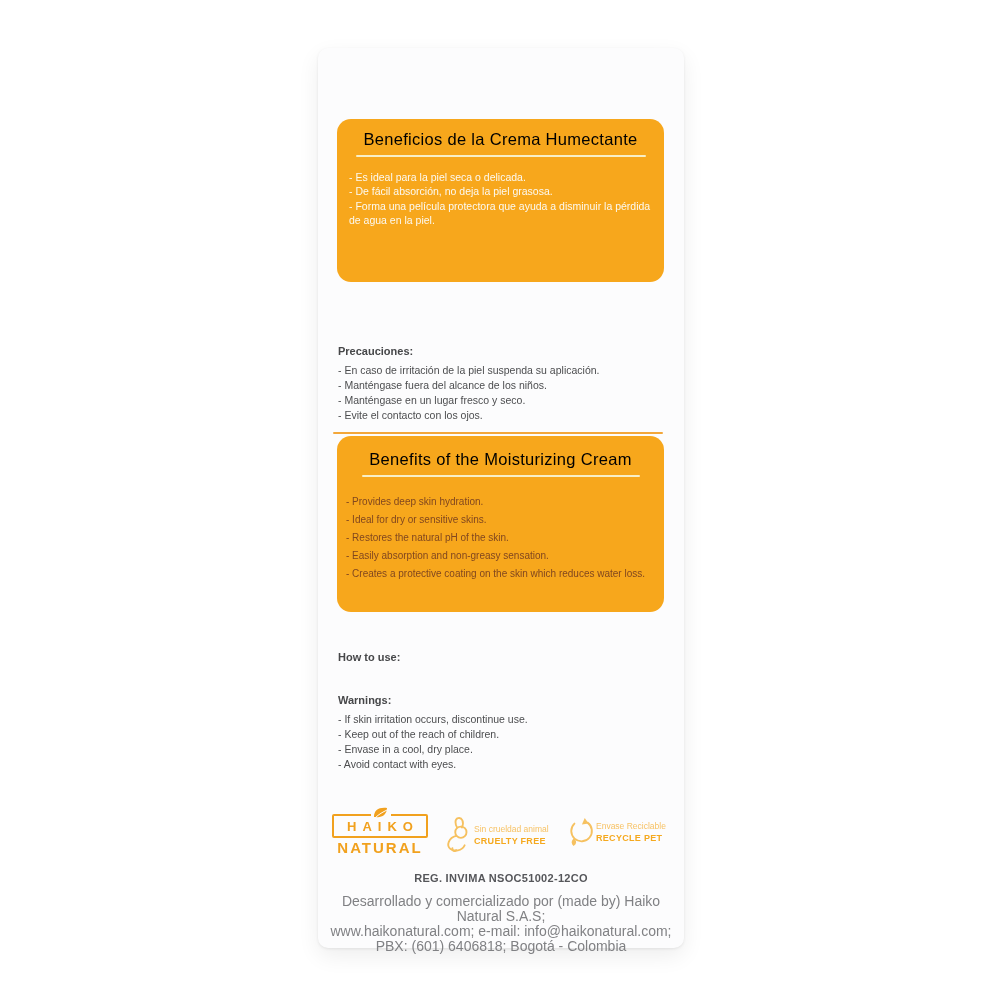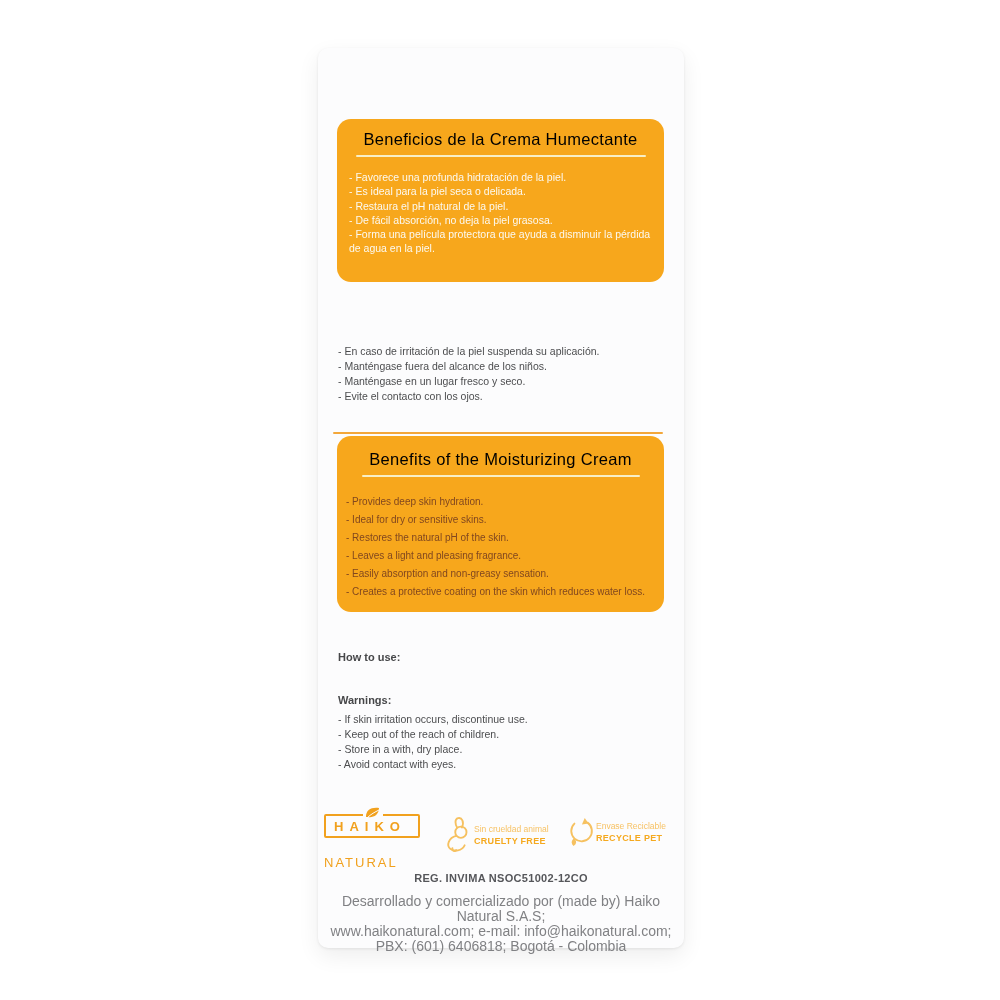--- a/index.html
+++ b/index.html
@@ -34,86 +34,84 @@
   .obox.en .obox-bullets div{white-space:nowrap;}
   
   .tsec{position:absolute;left:20px;width:332px;color:#4C4D4F;font-size:10.5px;line-height:15px;}
   .tsec .hd{font-weight:bold;font-size:11px;margin-bottom:4px;color:#464749;}
   .sec-usage-es{top:250px;}
   .sec-prec-es{top:296px;}
   .sec-howto{top:602px;}
   .sec-warn{top:645px;}
   .divider{position:absolute;left:15px;top:384px;width:330px;height:2px;background:#F3A73A;border-radius:1px;}
   
-  .brand{position:absolute;left:6px;top:760px;width:96px;color:#F1A11E;}
+  .brand{position:absolute;left:14px;top:760px;width:96px;text-align:center;color:#F1A11E;}
   .brand-box{
     position:relative;border:2px solid #F1A11E;border-radius:2px;
     padding:3px 2px 2px;font-weight:bold;font-size:13px;letter-spacing:6px;
     text-indent:6px;margin-top:6px;
   }
   .brand-leaf{position:absolute;left:50%;top:-10px;margin-left:-9px;width:20px;height:13px;background:#fcfcfd;}
-  .brand-natural{font-size:13px;letter-spacing:2px;font-weight:400;margin-top:17px;}
+  .brand-natural{font-size:15px;letter-spacing:2px;font-weight:700;margin-top:1px;}
   .stamp{position:absolute;top:768px;display:flex;align-items:center;}
   .stamp.cruelty{left:126px;}
   .stamp.recycle{left:248px;}
   .stamp-text{line-height:12px;}
   .stamp-l1{font-size:8.5px;color:#F7C264;}
   .stamp-l2{font-size:9px;font-weight:bold;color:#F5A91F;letter-spacing:.3px;}
   .reg{position:absolute;top:824px;width:100%;text-align:center;font-weight:bold;font-size:11px;letter-spacing:.3px;color:#55565A;}
   .footer{position:absolute;top:846px;width:100%;text-align:center;font-size:14px;line-height:15px;color:#808184;}
 </style>
 </head>
 <body>
 
 <div class="panel">
 
   <section class="obox es">
     <div class="obox-title">Beneficios de la Crema Humectante</div>
     <div class="obox-rule"></div>
     <div class="obox-bullets">
-      <div>- Favorece una profunda hidratación de la piel.</div>
       <div>- Es ideal para la piel seca o delicada.</div>
-      <div>- Restaura el pH natural de la piel.</div>
       <div>- De fácil absorción, no deja la piel grasosa.</div>
       <div>- Forma una película protectora que ayuda a disminuir la pérdida de agua en la piel.</div>
     </div>
   </section>
 
 
   <div class="tsec sec-prec-es">
+    <div class="hd">Precauciones:</div>
     <div>- En caso de irritación de la piel suspenda su aplicación.</div>
     <div>- Manténgase fuera del alcance de los niños.</div>
     <div>- Manténgase en un lugar fresco y seco.</div>
     <div>- Evite el contacto con los ojos.</div>
   </div>
 
   <div class="divider"></div>
 
   <section class="obox en">
     <div class="obox-title">Benefits of the Moisturizing Cream</div>
     <div class="obox-rule"></div>
     <div class="obox-bullets">
       <div>- Provides deep skin hydration.</div>
       <div>- Ideal for dry or sensitive skins.</div>
       <div>- Restores the natural pH of the skin.</div>
-      <div>- Leaves a light and pleasing fragrance.</div>
       <div>- Easily absorption and non-greasy sensation.</div>
       <div>- Creates a protective coating on the skin which reduces water loss.</div>
     </div>
   </section>
 
   <div class="tsec sec-howto">
     <div class="hd">How to use:</div>
   </div>
 
   <div class="tsec sec-warn">
     <div class="hd">Warnings:</div>
     <div>- If skin irritation occurs, discontinue use.</div>
     <div>- Keep out of the reach of children.</div>
-    <div>- Store in a with, dry place.</div>
+    <div>- Envase in a cool, dry place.</div>
     <div>- Avoid contact with eyes.</div>
   </div>
 
   <div class="brand">
     <div class="brand-box">
       <svg class="brand-leaf" viewBox="0 0 20 13" xmlns="http://www.w3.org/2000/svg">
         <path d="M3 11 C3 4 8 1 16 2 C16 9 10 12 5 11 Z" fill="#F1A11E"></path>
         <path d="M4 12 C8 8 12 6 16 4" stroke="#fcfcfd" stroke-width="1" fill="none"></path>
       </svg>
       <span>HAIKO</span>

